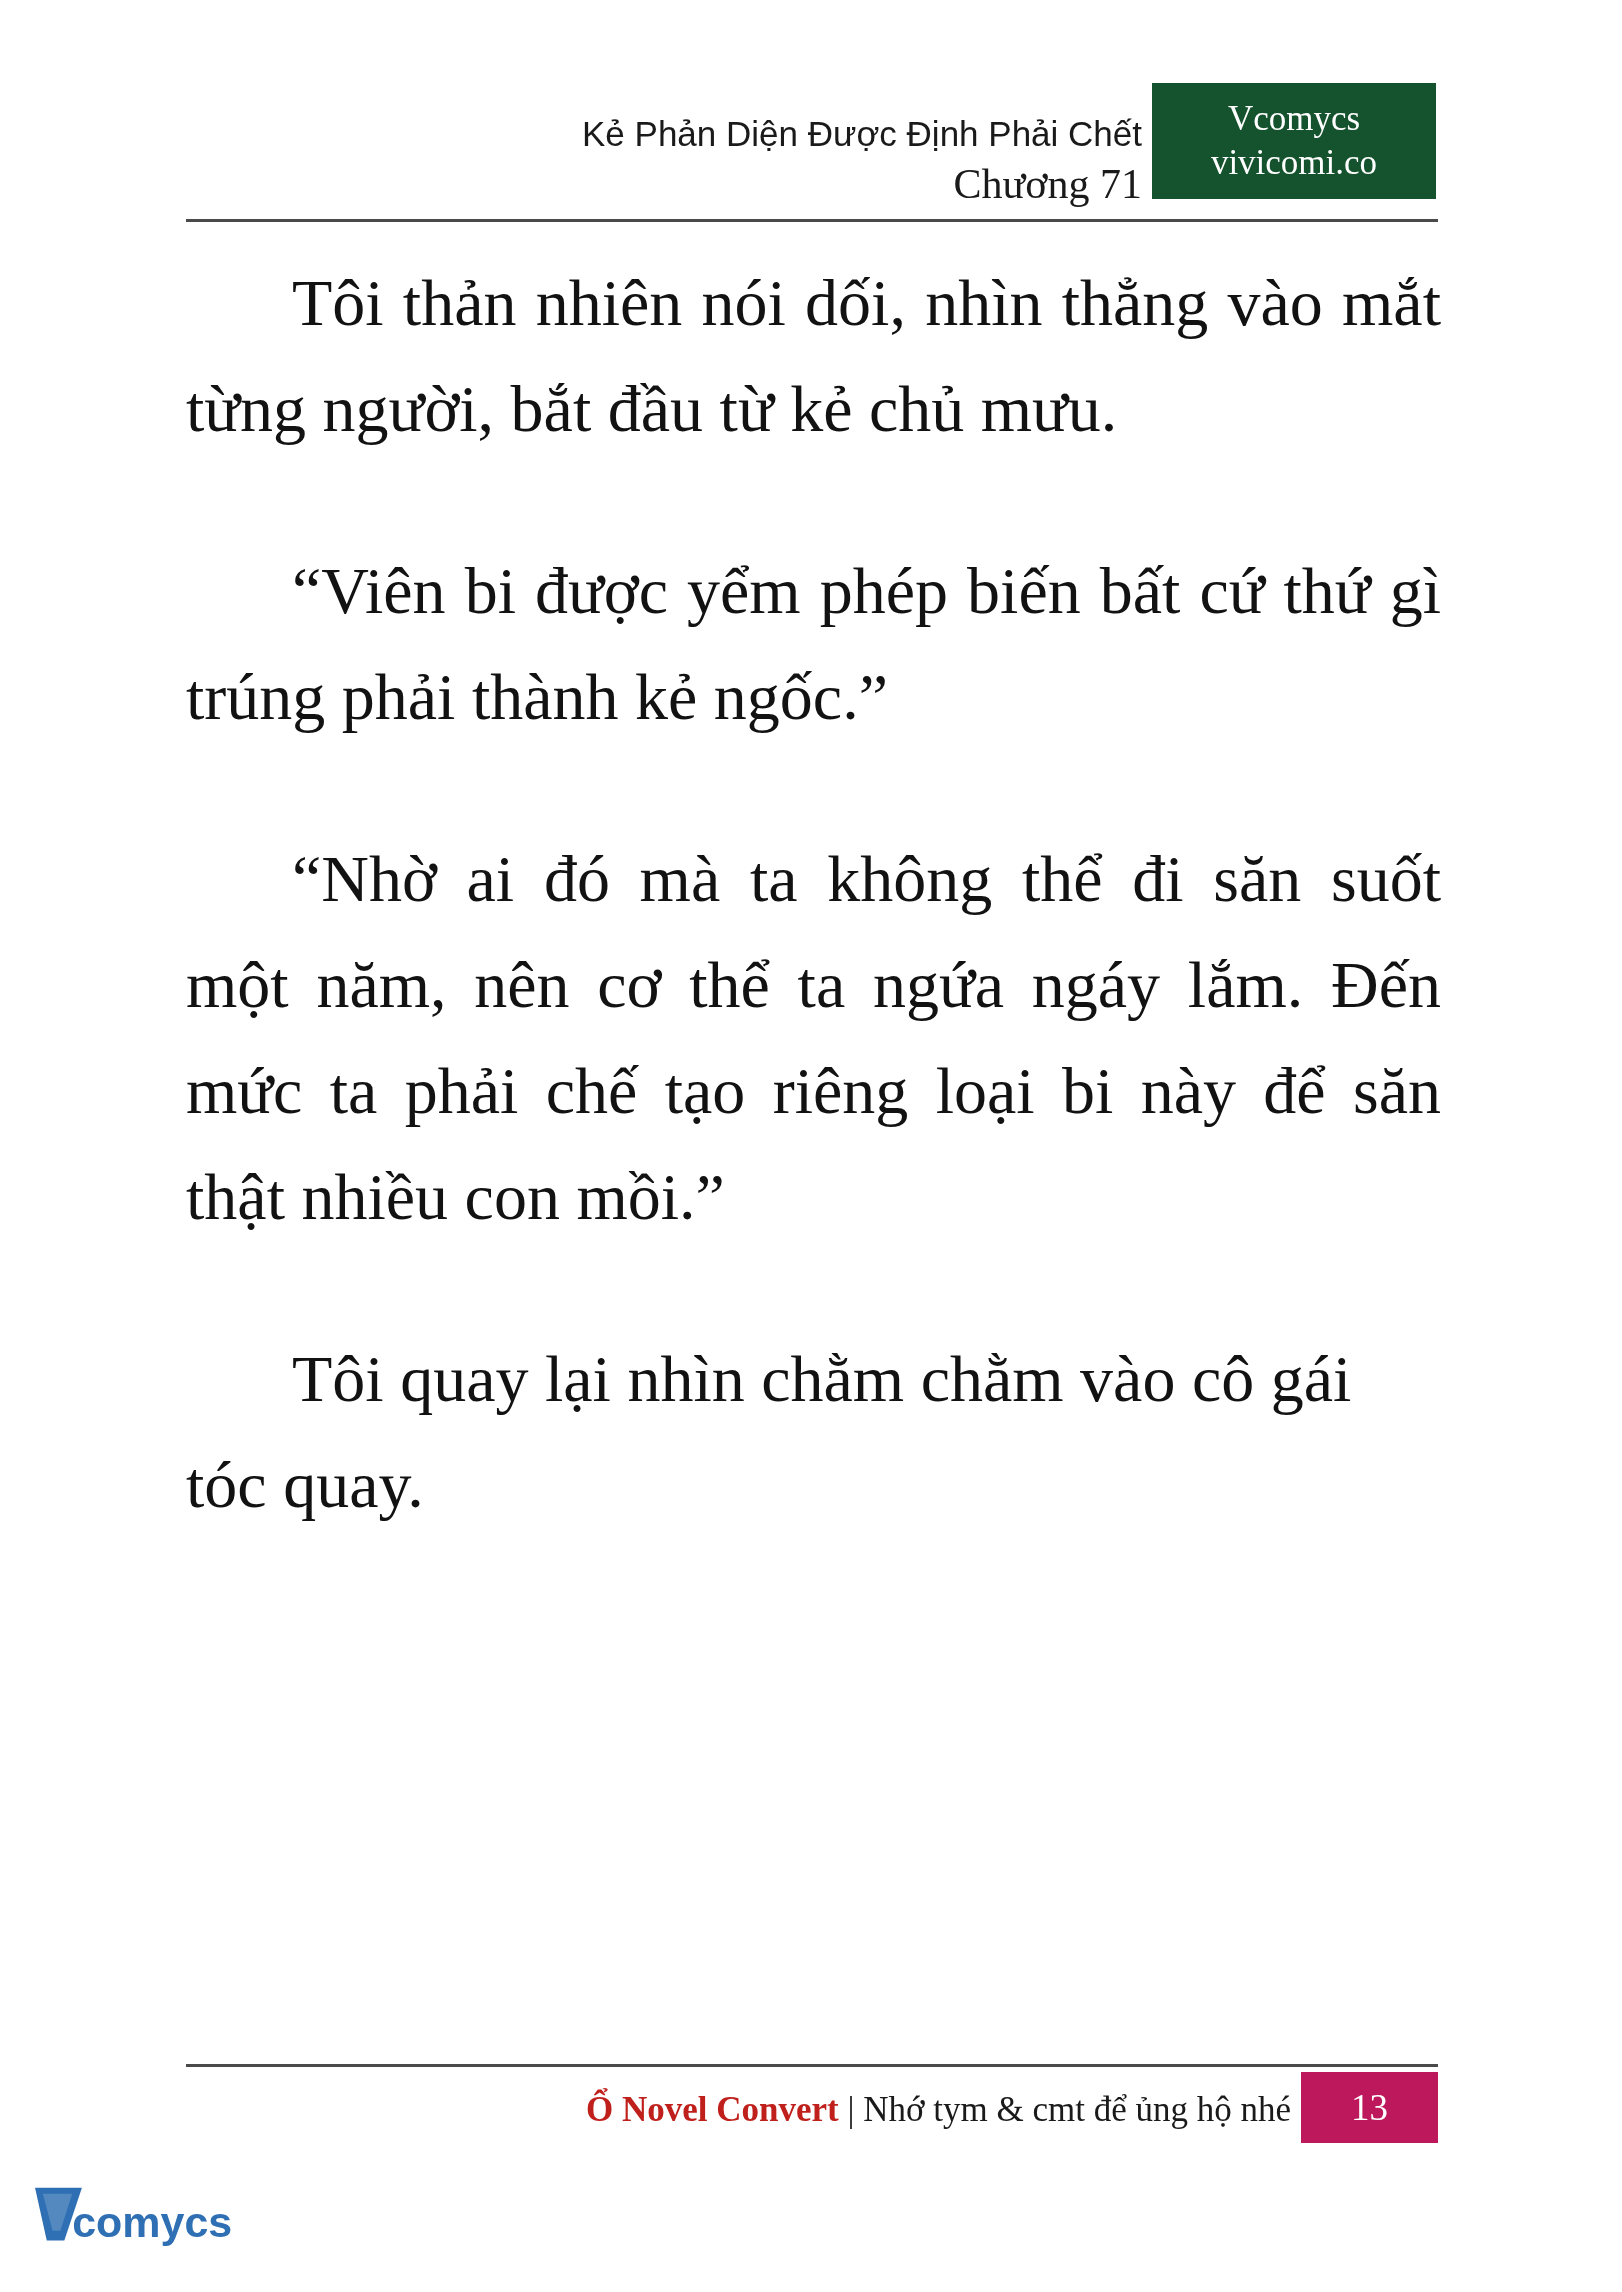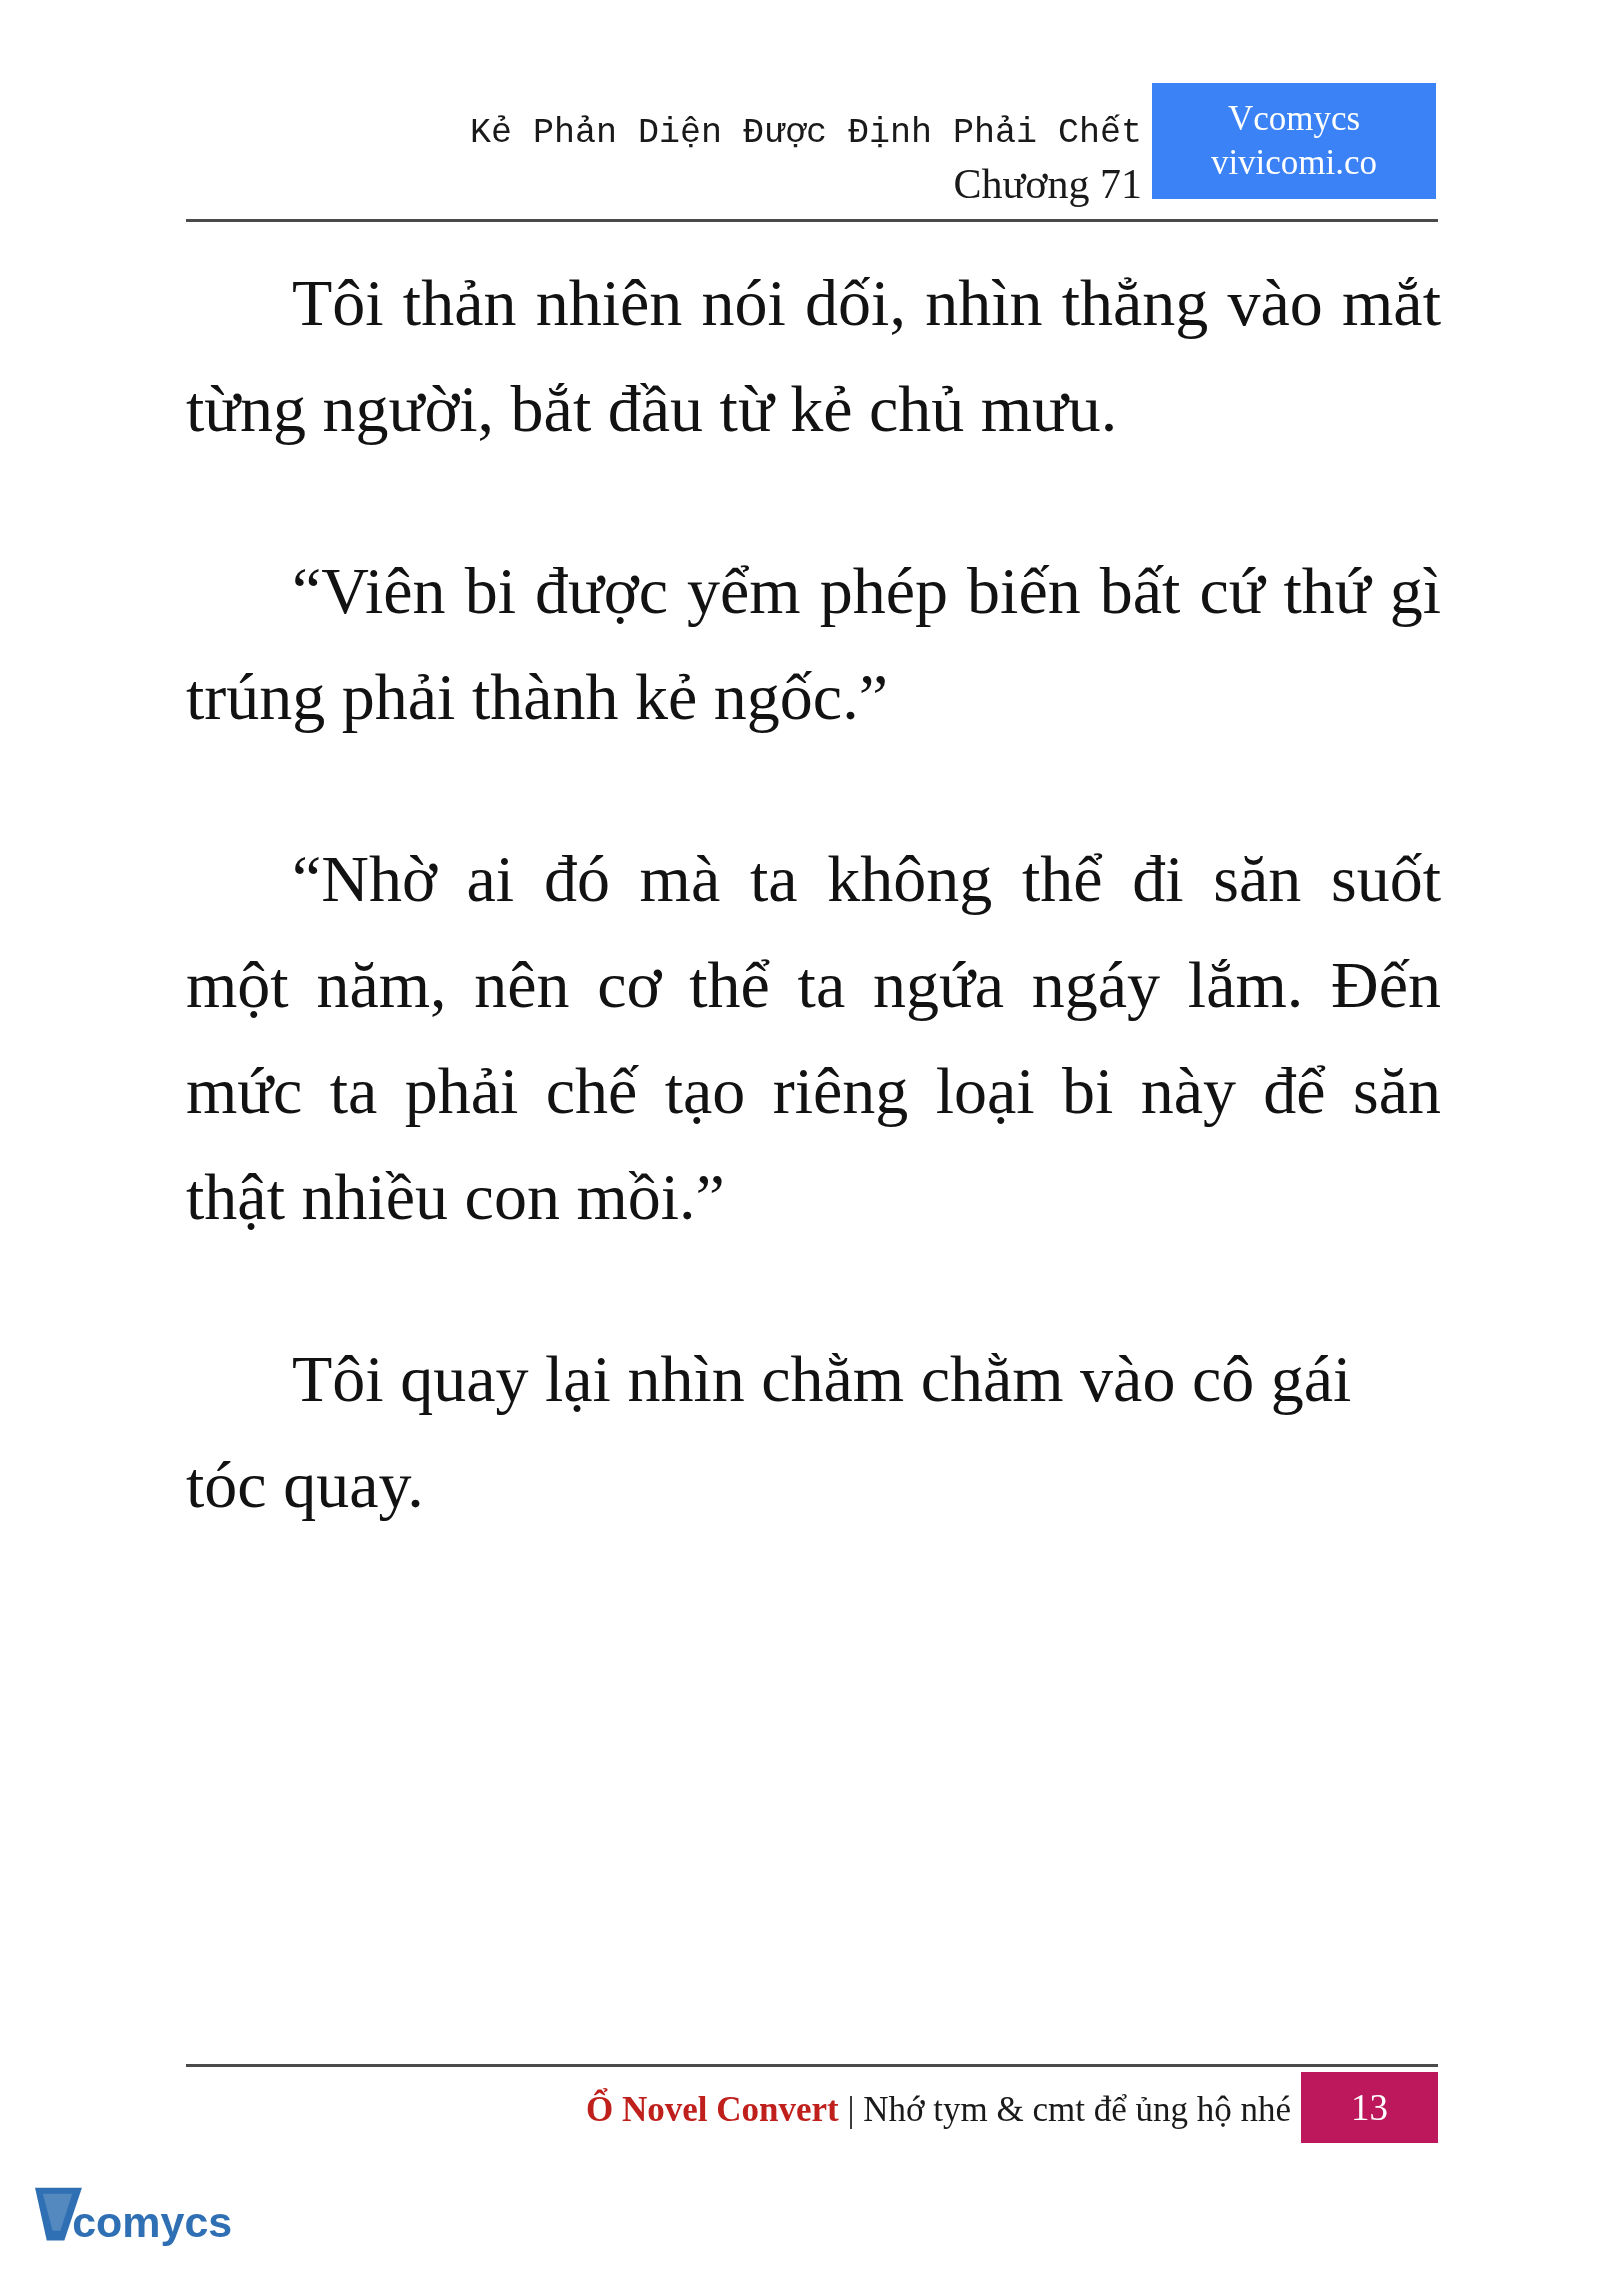--- a/index.html
+++ b/index.html
@@ -35,35 +35,35 @@
     position: absolute;
     right: 294px;
     top: 14.7px;
     text-align: right;
     color: #1a1a1a;
   }
   .header-line1 {
     font-size: 35px;
     line-height: 51px;
     white-space: nowrap;
-    font-family: Liberation Mono, monospace;
+    font-family: Liberation Sans, sans-serif;
   }
   .header-line2 {
     font-size: 42px;
     line-height: 51px;
     white-space: nowrap;
     font-family: "Liberation Serif", serif;
   }
   .header-badge {
     position: absolute;
     right: 0;
     top: -9.8px;
     width: 284px;
     height: 116px;
-    background: #3b82f6;
+    background: #14532d;
     color: #ffffff;
     display: flex;
     flex-direction: column;
     align-items: center;
     justify-content: center;
     line-height: 1.25;
   }
   .header-badge div {
     font-size: 35px;
     font-family: "Liberation Serif", serif;

